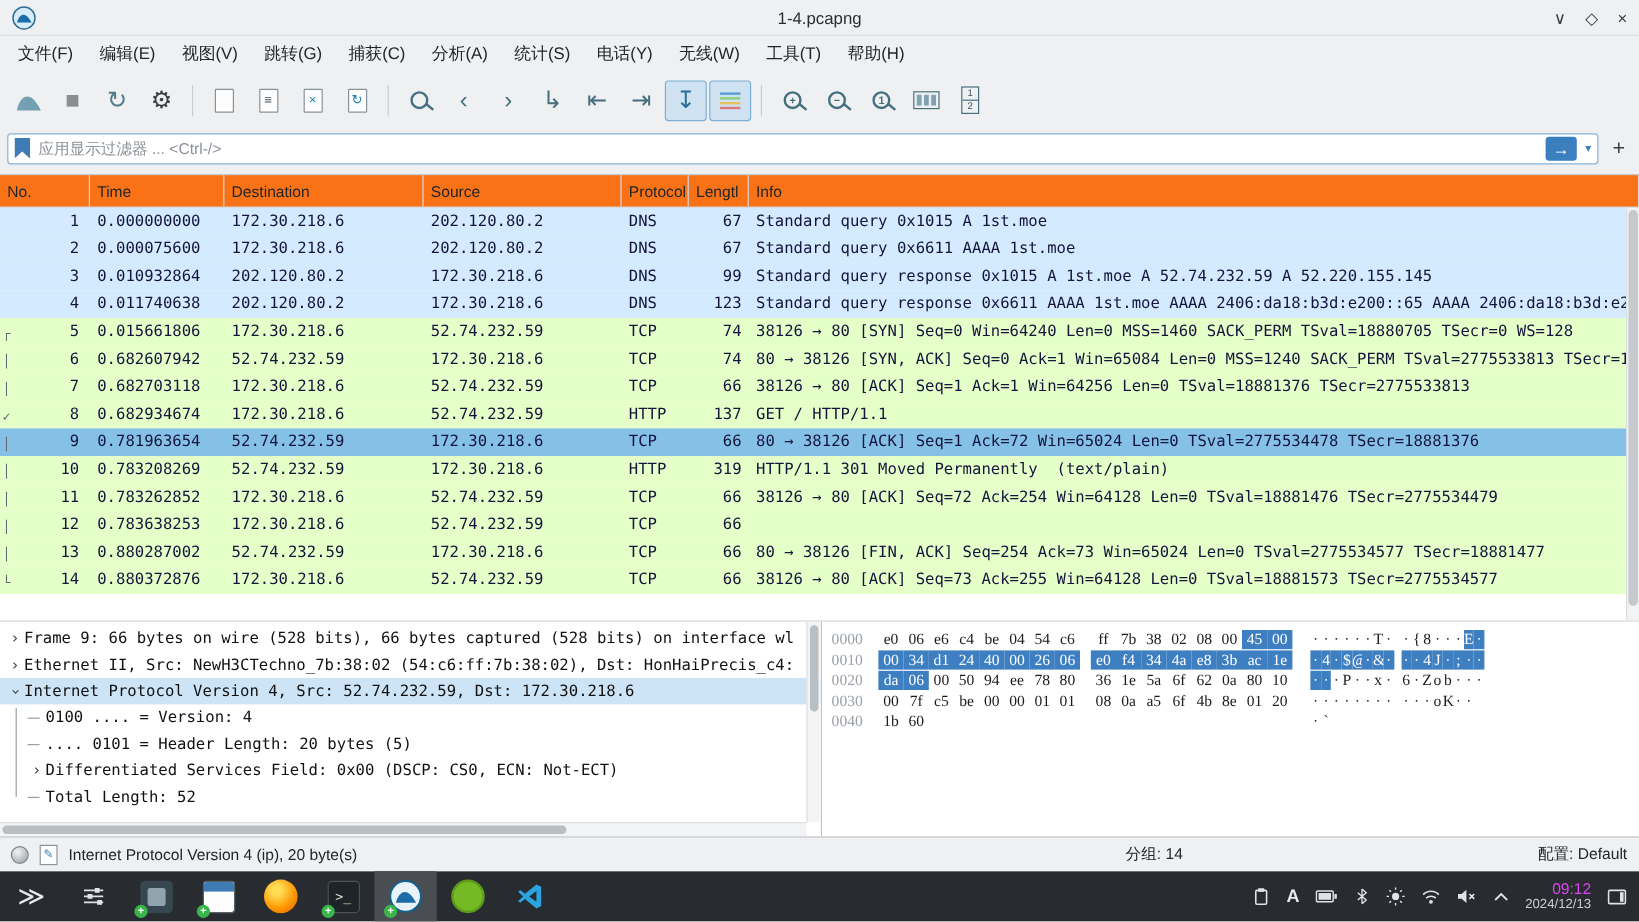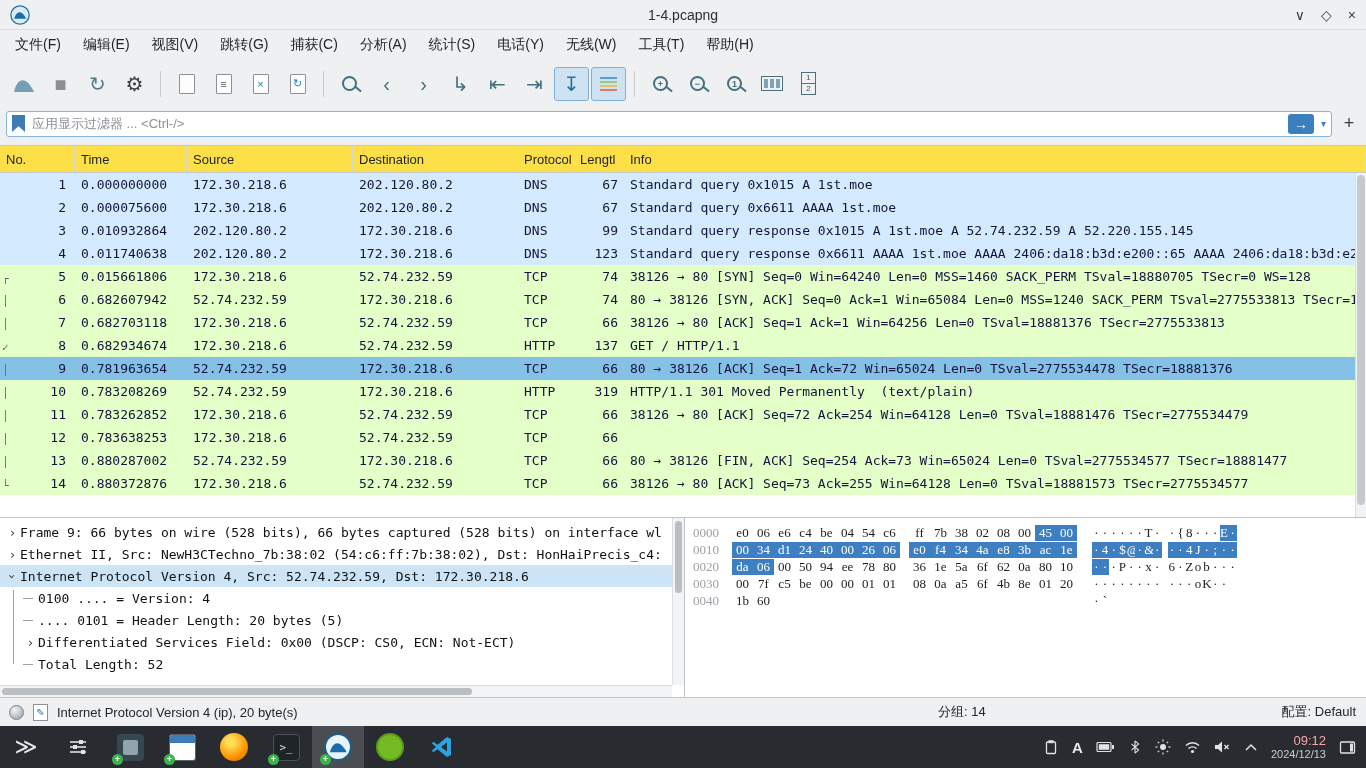--- a/index.html
+++ b/index.html
@@ -42,21 +42,21 @@
   .filter-input { flex:1; height:26px; background:#fff; border:1px solid #86b4d8; border-radius:3px; display:flex; align-items:center; padding:0 5px; gap:7px; }
   .bookmark { width:13px; height:17px; background:#3f7cb6; clip-path:polygon(0 0,100% 0,100% 100%,50% 66%,0 100%); flex:none; }
   .filter-placeholder { color:#8b9197; flex:1; overflow:hidden; white-space:nowrap; }
   .apply-btn { width:26px; height:20px; background:#3c7fbe; color:#fff; border-radius:3px; display:flex; align-items:center; justify-content:center; font-size:14px; flex:none; }
   .filter-dd { color:#3c7fbe; font-size:10px; flex:none; }
   .add-btn { width:22px; height:22px; display:flex; align-items:center; justify-content:center; font-size:18px; color:#3a3e42; }
 
   .spacer5 { height:5px; background:#eff0f1; }
 
   
-  .pl-header { display:grid; height:28px; background:#fde047; border-top:1px solid #c5c9cd; border-bottom:1px solid #c5c9cd; }
+  .pl-header { display:grid; height:28px; background:#f97316; border-top:1px solid #c5c9cd; border-bottom:1px solid #c5c9cd; }
   .pl-hcell { display:flex; align-items:center; padding:0 6px; border-right:1px solid #d6d9db; color:#232629; overflow:hidden; white-space:nowrap; }
   .pl-body { height:344px; background:#fff; position:relative; overflow:hidden; }
   .pl-row { display:grid; height:23px; align-items:center; font-family:"DejaVu Sans Mono", monospace; font-size:13px; color:#14143c; }
   .pl-cell { padding:0 6px; overflow:hidden; white-space:pre; }
   .pl-cell.c-no { text-align:right; position:relative; padding-right:9px; }
   .pl-cell.c-length { text-align:right; }
   .pl-mark { position:absolute; left:2px; top:3px; font-size:11px; font-style:normal; color:#5f6b73; }
   .v-scroll { position:absolute; right:0; top:0; bottom:0; width:11px; background:#f2f3f4; border-left:1px solid #dcdfe1; }
   .v-thumb { position:absolute; left:1px; right:1px; background:#c6cacd; border-radius:4px; }
 
@@ -105,21 +105,21 @@
   .ic-generic i { width:15px; height:15px; background:#90a4ae; border-radius:2px; display:block; }
   .ic-window { width:27px; height:27px; background:#fdfdfd; border-radius:3px; overflow:hidden; border:1px solid #5a6064; }
   .ic-window i { display:block; height:8px; background:#3f7cb6; }
   .ic-firefox { width:28px; height:28px; border-radius:50%; background:radial-gradient(circle at 38% 32%, #ffdd55 15%, #ff9400 60%, #d95f00); }
   .ic-terminal { width:27px; height:27px; background:#1f2428; border:1px solid #4a5157; border-radius:4px; color:#cfe9cf; font-family:"DejaVu Sans Mono", monospace; font-size:11px; display:flex; align-items:center; justify-content:center; }
   .ic-geeko { width:28px; height:28px; border-radius:50%; background:#73ba25; border:2px solid #5d9a1c; }
   .tray { margin-left:auto; display:flex; align-items:center; gap:13px; padding-right:10px; color:#dfe3e6; }
   .tray-ic { display:inline-flex; align-items:center; justify-content:center; }
   .tray-a { font-size:15px; font-weight:bold; color:#e8ebed; }
   .clock { text-align:right; line-height:1.2; }
-  .clock .t { font-size:13px; color:#fca5a5; }
+  .clock .t { font-size:13px; color:#d946ef; }
   .clock .d { font-size:11px; color:#c9ced2; }
 </style>
 </head>
 <body>
 
 <div class="app">
 
   <div class="titlebar">
     <span class="app-logo">
       <svg viewBox="0 0 24 24" width="20" height="20">
@@ -260,22 +260,22 @@
       <span class="filter-dd">▾</span>
     </div>
     <div class="add-btn">+</div>
   </div>
 
   <div class="spacer5"></div>
 
   <div class="pl-header" id="pl-header" style="grid-template-columns: 75px 112px 166px 165px 56px 50px 1fr;">
       <span class="pl-hcell">No.</span>
       <span class="pl-hcell">Time</span>
+      <span class="pl-hcell">Destination</span>
       <span class="pl-hcell">Source</span>
-      <span class="pl-hcell">Destination</span>
       <span class="pl-hcell">Protocol</span>
       <span class="pl-hcell">Lengtl</span>
       <span class="pl-hcell">Info</span>
     </div>
   <div class="pl-body">
     <div id="pl-rows">
         <div class="pl-row" style="grid-template-columns: 75px 112px 166px 165px 56px 50px 1fr; background: rgb(211, 234, 255);">
           <span class="pl-cell c-no">1</span>
           <span class="pl-cell c-time">0.000000000</span>
           <span class="pl-cell c-source">172.30.218.6</span>

